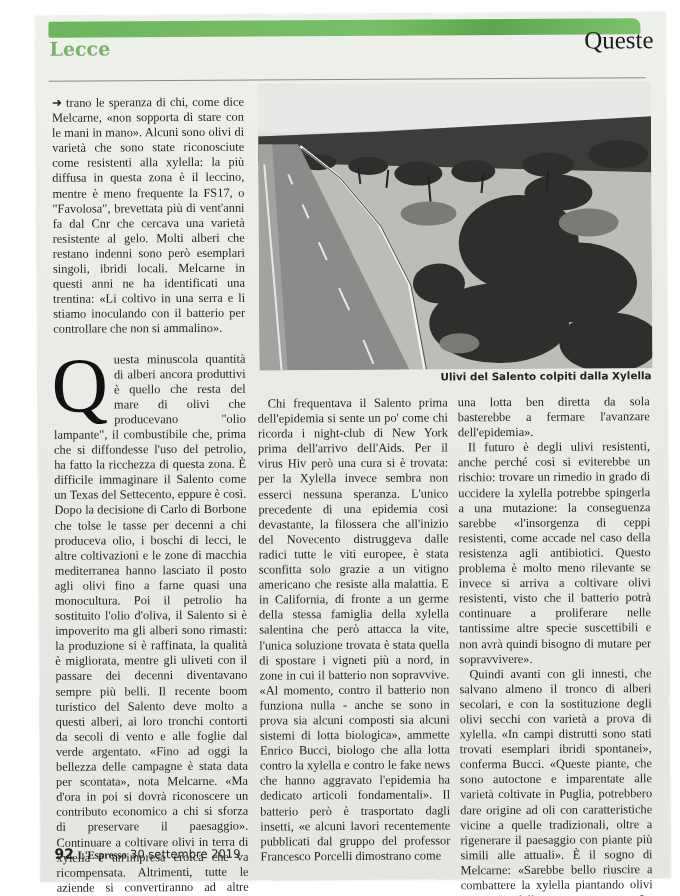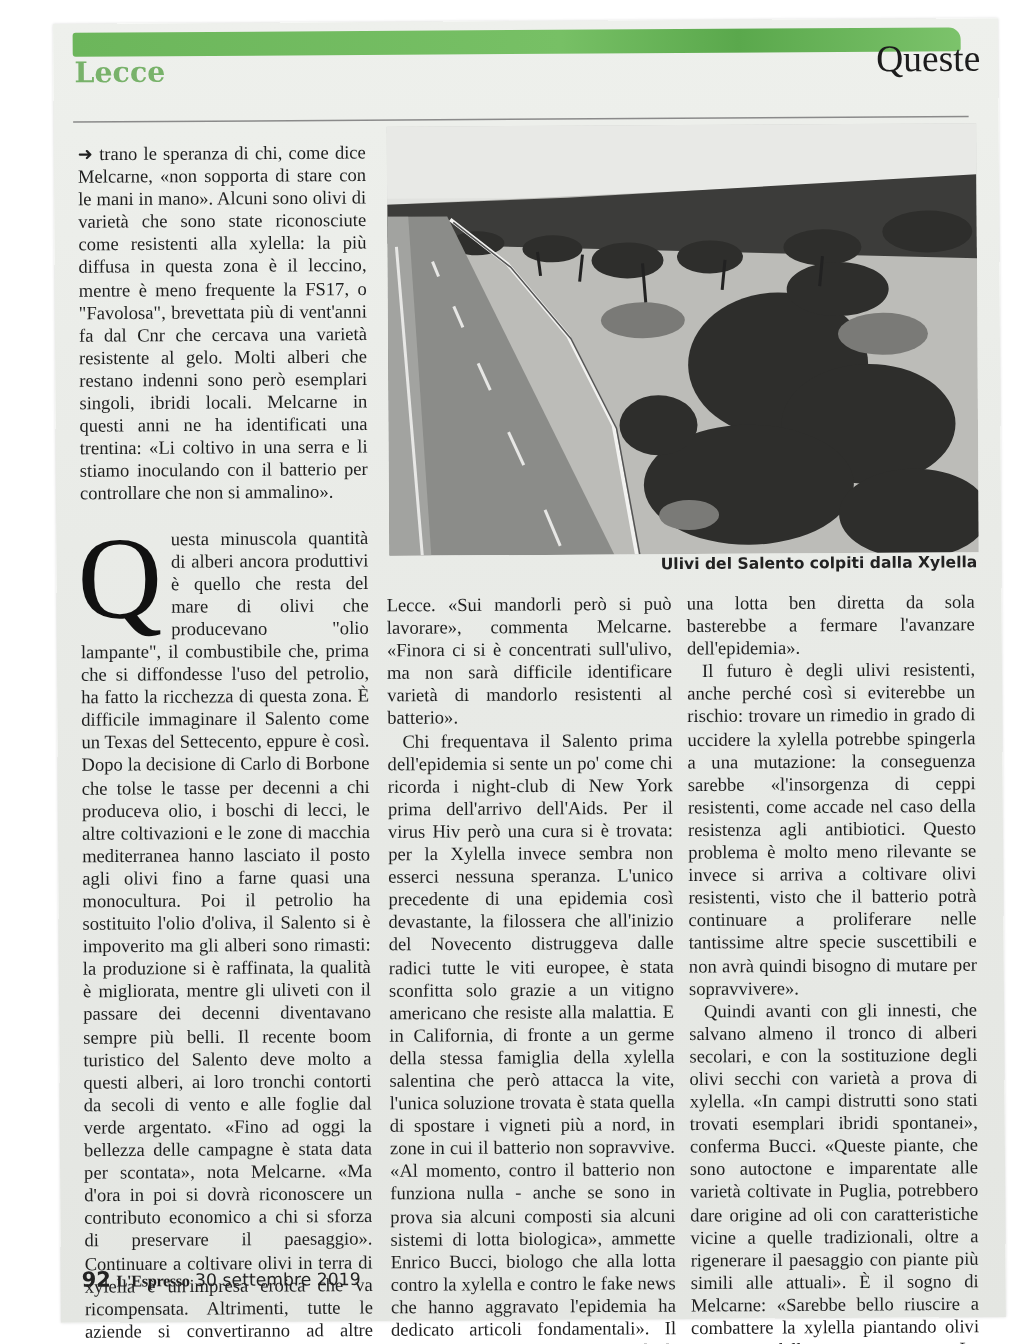--- a/index.html
+++ b/index.html
@@ -137,21 +137,20 @@
         <line x1="60" y1="158" x2="68" y2="176"></line>
         <line x1="80" y1="204" x2="90" y2="226"></line>
         <line x1="104" y1="256" x2="114" y2="280"></line>
         <line x1="6" y1="80" x2="22" y2="286"></line>
       </g>
     </svg>
   </div>
   <div class="caption">Ulivi del Salento colpiti dalla Xylella</div>
 
   <div class="col col-mid">
-    <p>Lecce. «Sui mandorli però si può lavorare», commenta Melcarne. «Finora ci si è concentrati sull'ulivo, ma non sarà difficile identificare varietà di mandorlo resistenti al batterio».</p>
     <p class="indent">Chi frequentava il Salento prima dell'epidemia si sente un po' come chi ricorda i night-club di New York prima dell'arrivo dell'Aids. Per il virus Hiv però una cura si è trovata: per la Xylella invece sembra non esserci nessuna speranza. L'unico precedente di una epidemia così devastante, la filossera che all'inizio del Novecento distruggeva dalle radici tutte le viti europee, è stata sconfitta solo grazie a un vitigno americano che resiste alla malattia. E in California, di fronte a un germe della stessa famiglia della xylella salentina che però attacca la vite, l'unica soluzione trovata è stata quella di spostare i vigneti più a nord, in zone in cui il batterio non sopravvive. «Al momento, contro il batterio non funziona nulla - anche se sono in prova sia alcuni composti sia alcuni sistemi di lotta biologica», ammette Enrico Bucci, biologo che alla lotta contro la xylella e contro le fake news che hanno aggravato l'epidemia ha dedicato articoli fondamentali». Il batterio però è trasportato dagli insetti, «e alcuni lavori recentemente pubblicati dal gruppo del professor Francesco Porcelli dimostrano come</p>
   </div>
 
   <div class="col col-right">
     <p>una lotta ben diretta da sola basterebbe a fermare l'avanzare dell'epidemia».</p>
     <p class="indent">Il futuro è degli ulivi resistenti, anche perché così si eviterebbe un rischio: trovare un rimedio in grado di uccidere la xylella potrebbe spingerla a una mutazione: la conseguenza sarebbe «l'insorgenza di ceppi resistenti, come accade nel caso della resistenza agli antibiotici. Questo problema è molto meno rilevante se invece si arriva a coltivare olivi resistenti, visto che il batterio potrà continuare a proliferare nelle tantissime altre specie suscettibili e non avrà quindi bisogno di mutare per sopravvivere».</p>
     <p class="indent">
       <span>Quindi avanti con gli innesti, che salvano almeno il tronco di alberi secolari, e con la sostituzione degli olivi secchi con varietà a prova di xylella. «In campi distrutti sono stati trovati esemplari ibridi spontanei», conferma Bucci. «Queste piante, che sono autoctone e imparentate alle varietà coltivate in Puglia, potrebbero dare origine ad oli con caratteristiche vicine a quelle tradizionali, oltre a rigenerare il paesaggio con piante più simili alle attuali». È il sogno di Melcarne: «Sarebbe bello riuscire a combattere la xylella piantando olivi originari della nostra terra». La speranza è di trovare un olivo che sia l'equivalente della "vite americana", ma di trovarlo in Salento.</span>
     </p>
   </div>

